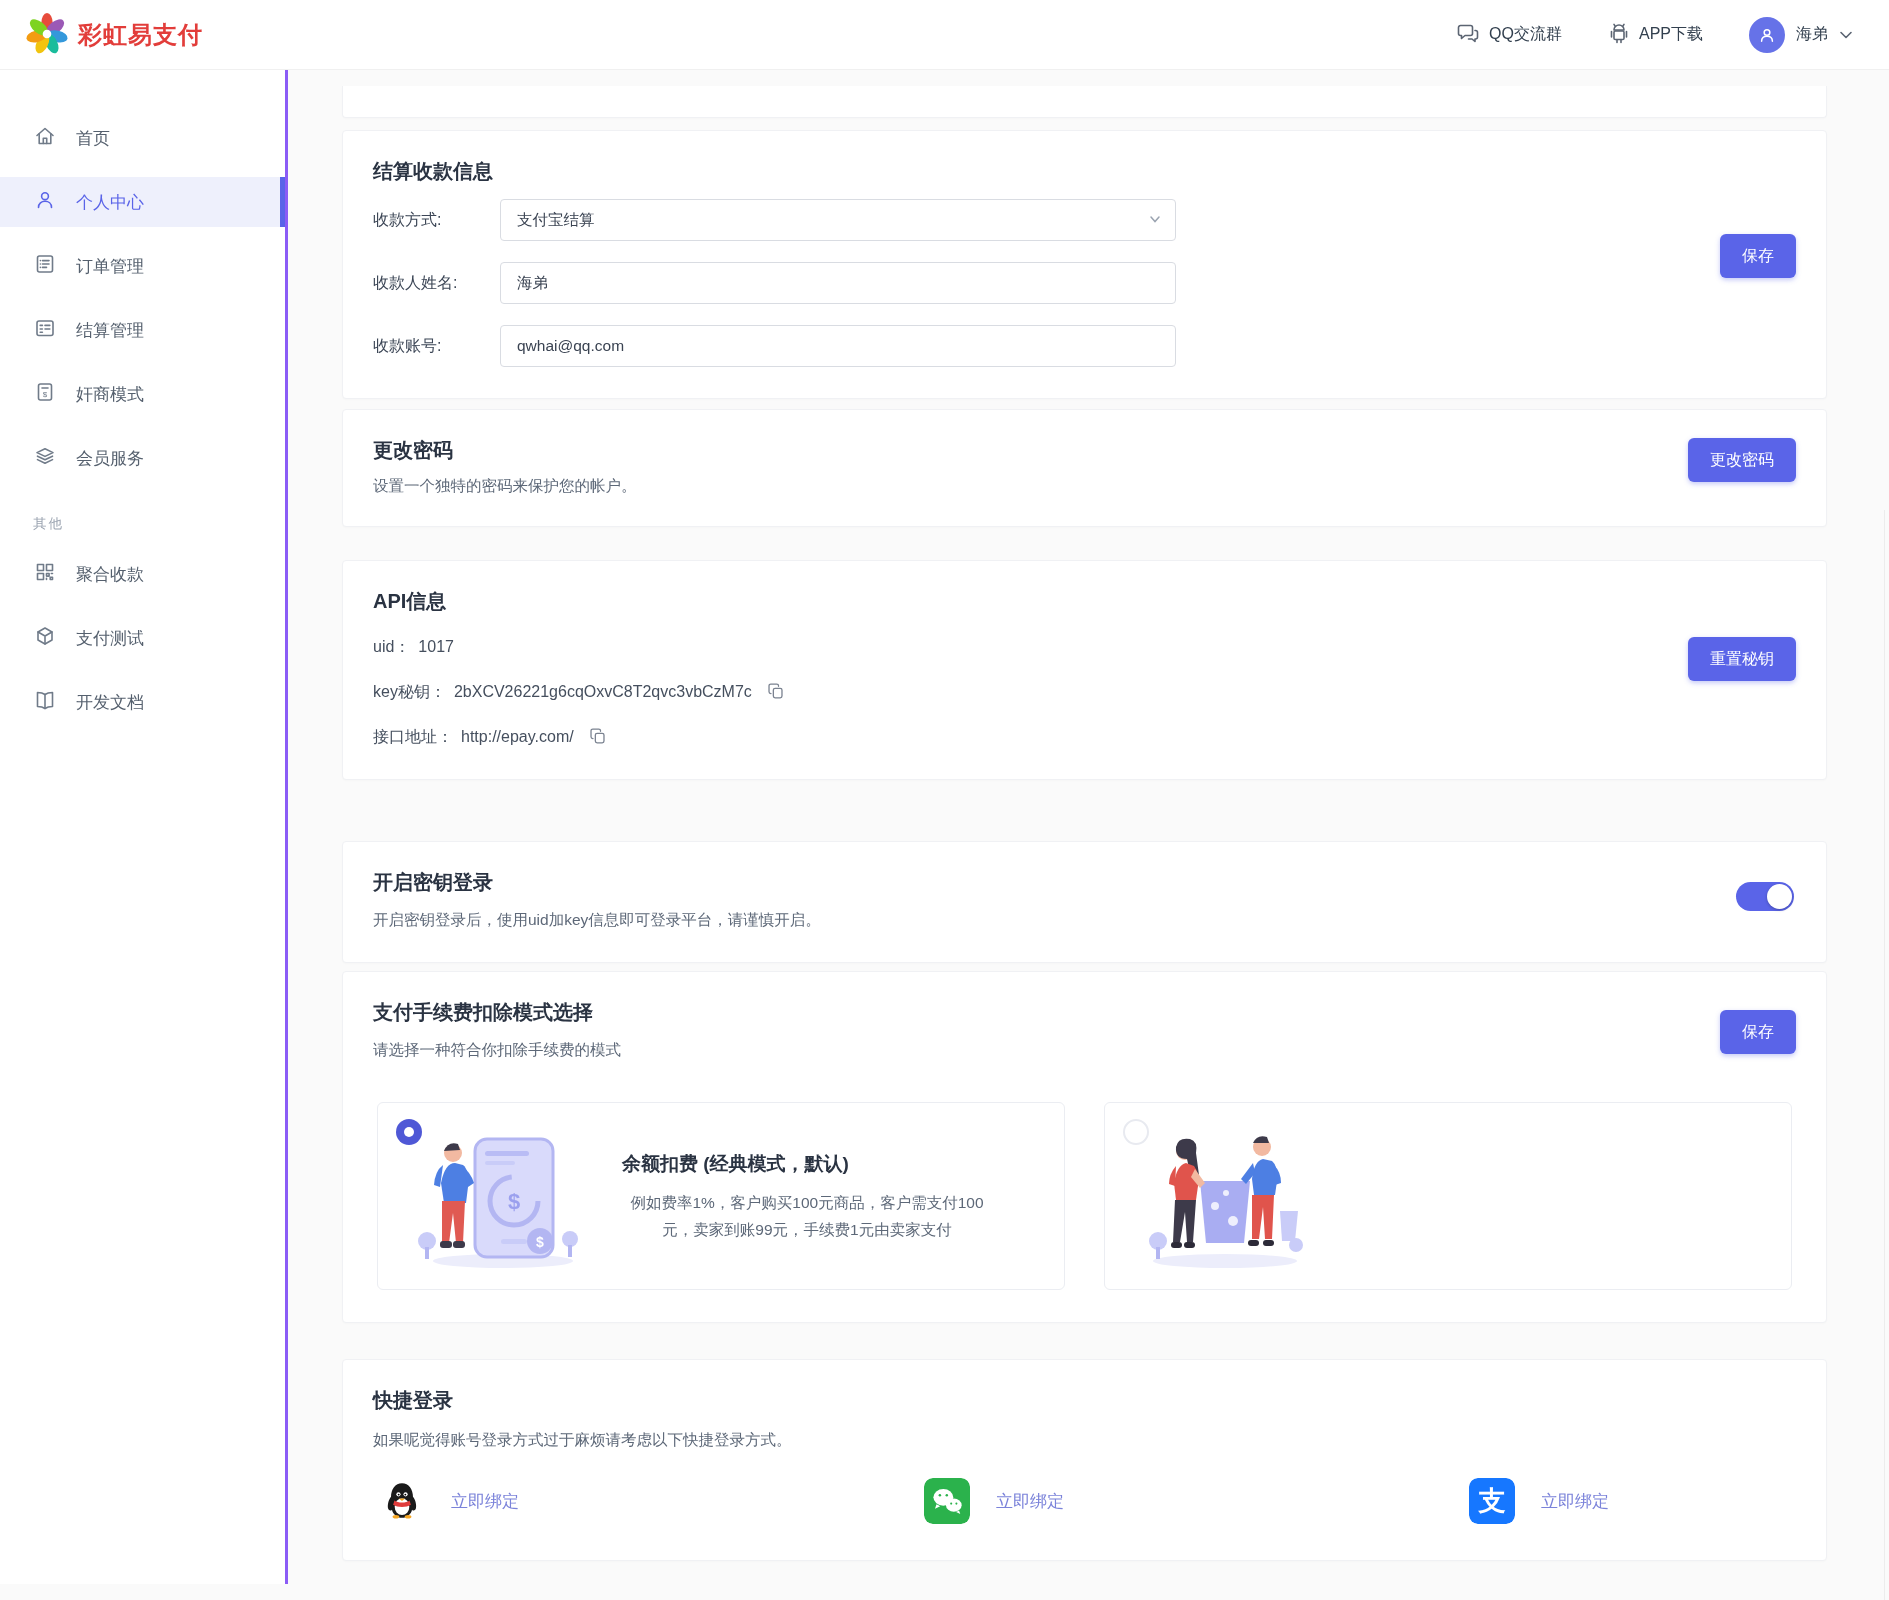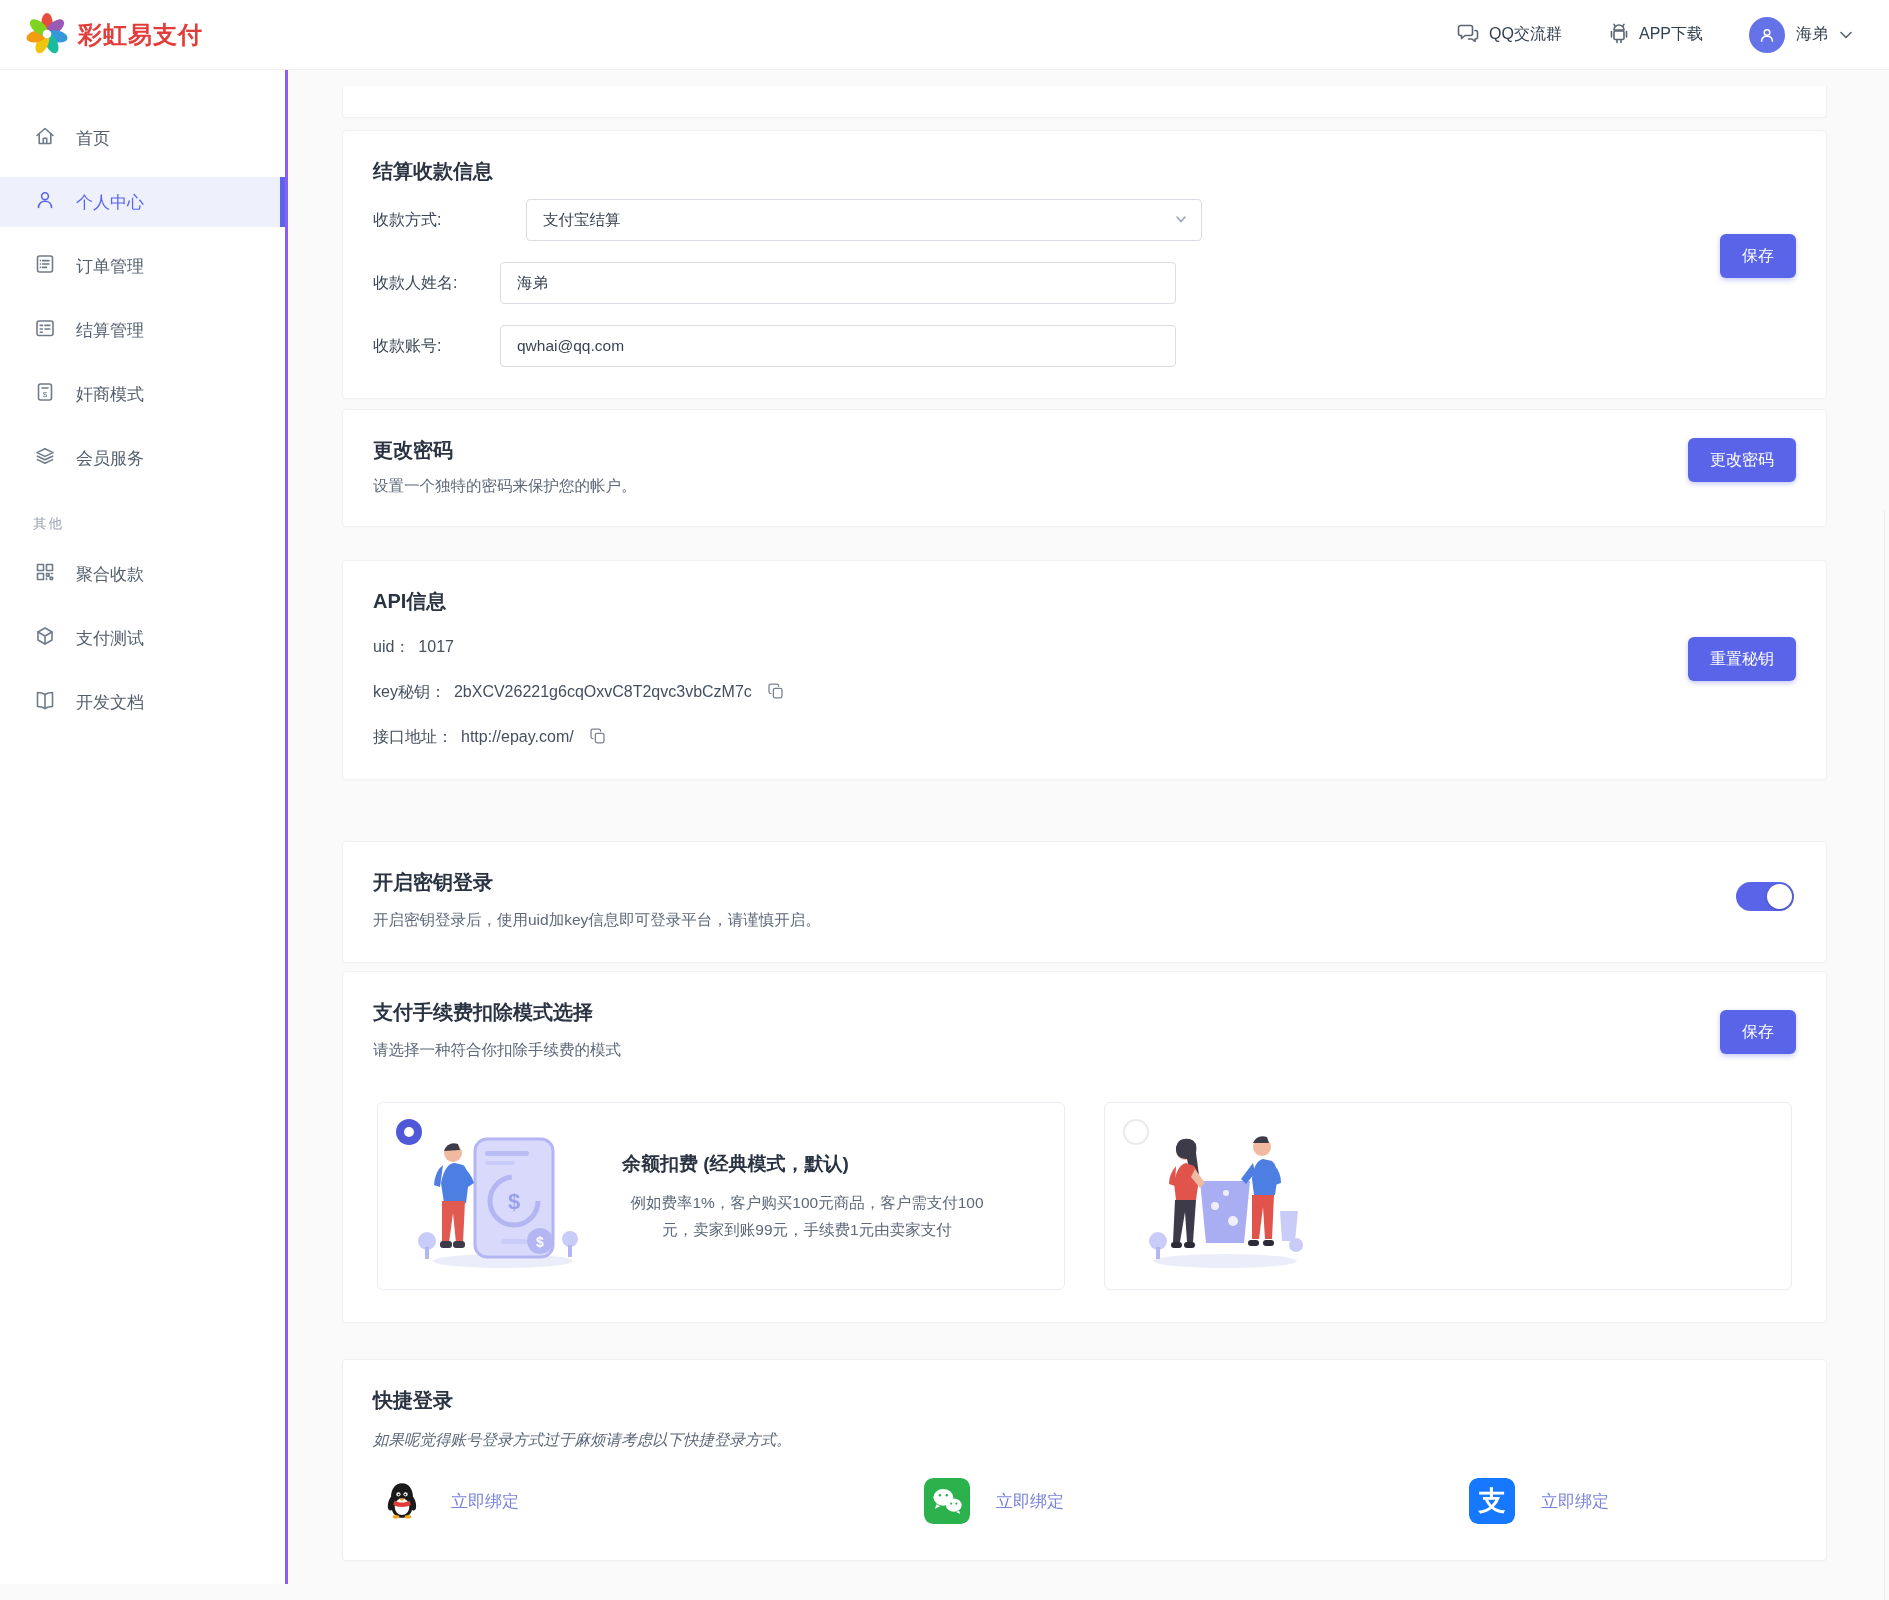--- a/index.html
+++ b/index.html
@@ -56,21 +56,21 @@
   
   .card-settlement { margin-top:12px; padding:26px 30px; }
   .form { margin-top:14px; }
   .form-row { display:flex; align-items:center; margin-bottom:21px; }
   .form-row:last-child { margin-bottom:5px; }
   .form-label { width:127px; font-size:16px; color:#3c4656; }
   .ctrl {
     width:676px; height:42px; border:1px solid #d9dce2; border-radius:4px; background:#fff;
     font-size:15.5px; color:#3a4352; padding:0 16px; font-family:inherit;
   }
-  .select-wrap { position:relative; width:676px;margin-left:26px; }
+  .select-wrap { position:relative; width:676px; }
   .select-wrap .ctrl { width:100%; }
   .select-caret { position:absolute; right:14px; top:13px; }
   
   .card-password { margin-top:10px; padding:26px 30px 28px; }
   .card-password .card-desc { margin-top:10px; }
   
   .card-api { margin-top:33px; padding:26px 30px 30px; }
   .api-rows { margin-top:20px; }
   .api-row { display:flex; align-items:center; height:24px; margin-bottom:21px; font-size:16px; color:#454f5e; }
   .api-row:last-child { margin-bottom:0; }
@@ -103,21 +103,21 @@
   .mode-card.selected .radio { border:none; background:#4f58d6; }
   .mode-card.selected .radio::after {
     content:""; position:absolute; left:8px; top:8px; width:10px; height:10px; border-radius:50%; background:#fff;
   }
   .mode-ill { width:200px; height:152px; flex:0 0 200px; display:flex; align-items:center; justify-content:center; }
   .mode-text { margin-left:24px; padding-top:2px; }
   .mode-title { font-size:19px; font-weight:700; color:#2a3342; }
   .mode-desc { margin-top:12px; font-size:15.5px; line-height:27px; color:#5d6878; width:370px;text-align:center; }
   
   .card-quicklogin { margin-top:36px; padding:26px 30px 36px; }
-  .card-quicklogin .card-desc { margin-top:14px;font-style:italic; }
+  .card-quicklogin .card-desc { margin-top:14px; }
   .binds { display:flex; margin-top:26px; padding-left:6px; }
   .bind-item { flex:0 0 545px; display:flex; align-items:center; }
   .bind-icon { width:46px; height:46px; border-radius:9px; overflow:hidden; flex:0 0 46px; cursor:pointer; }
   .bind-link { margin-left:26px; font-size:17px; color:#7b83da; cursor:pointer; }
   .scroll-line { position:absolute; right:4px; top:440px; bottom:0; width:1px; background:#ececec; }
 </style>
 </head>
 <body>
 
 <div class="header">

